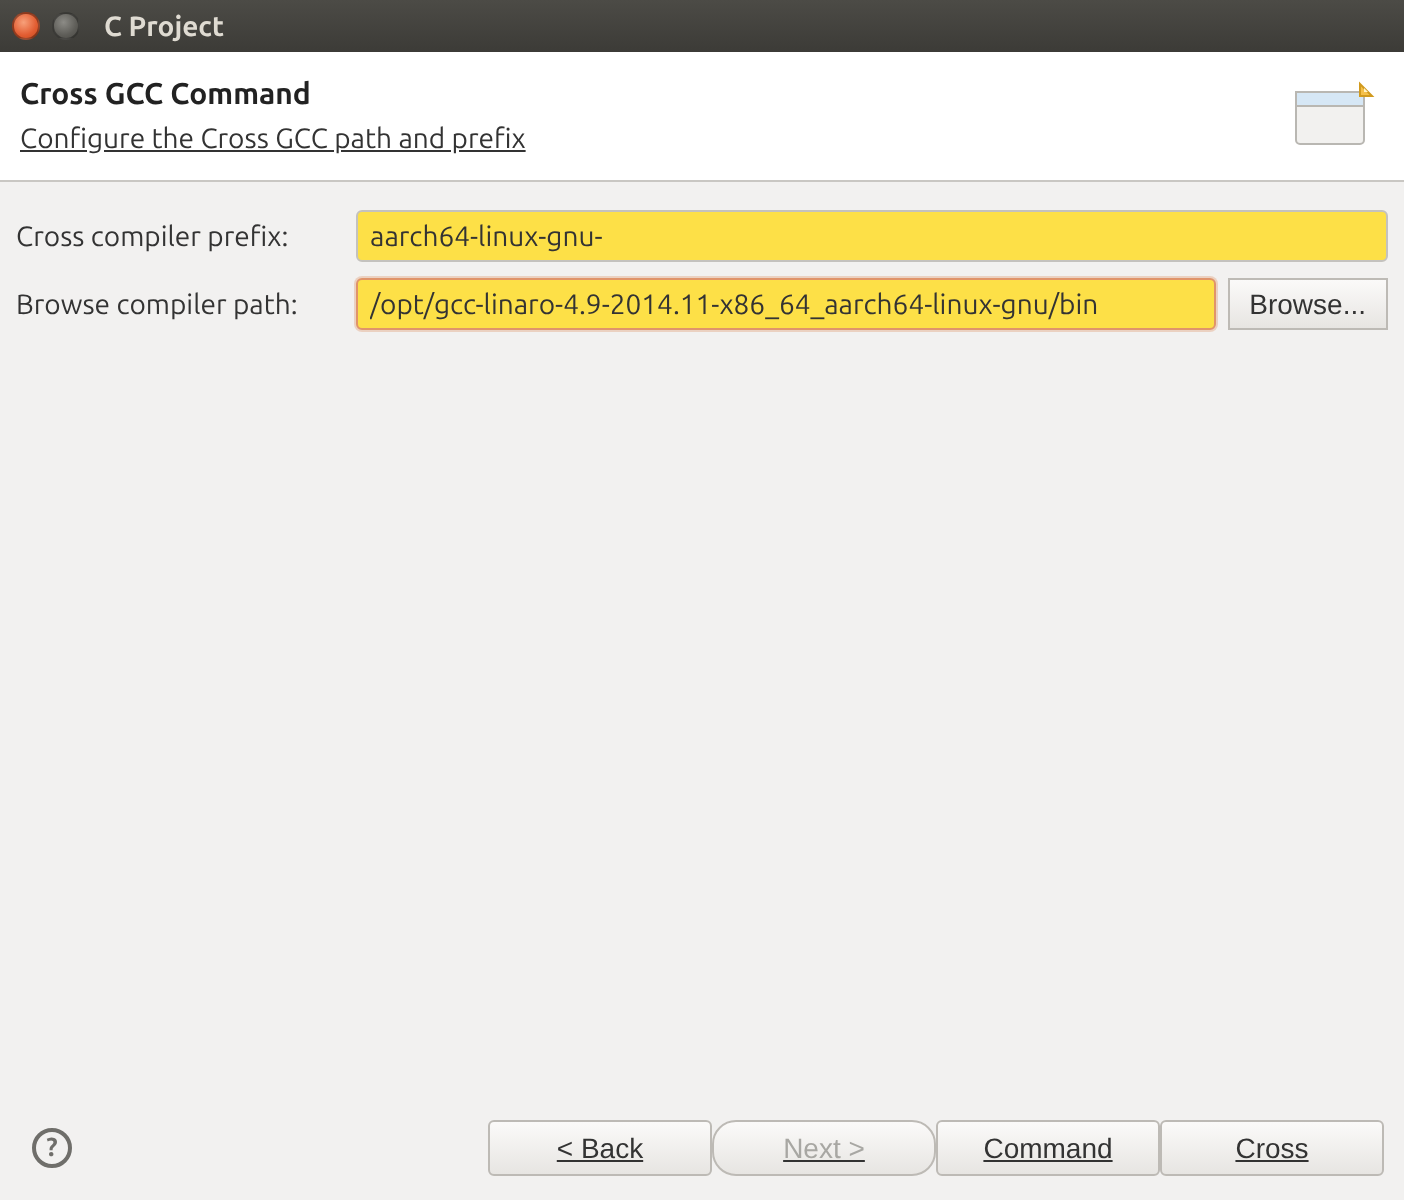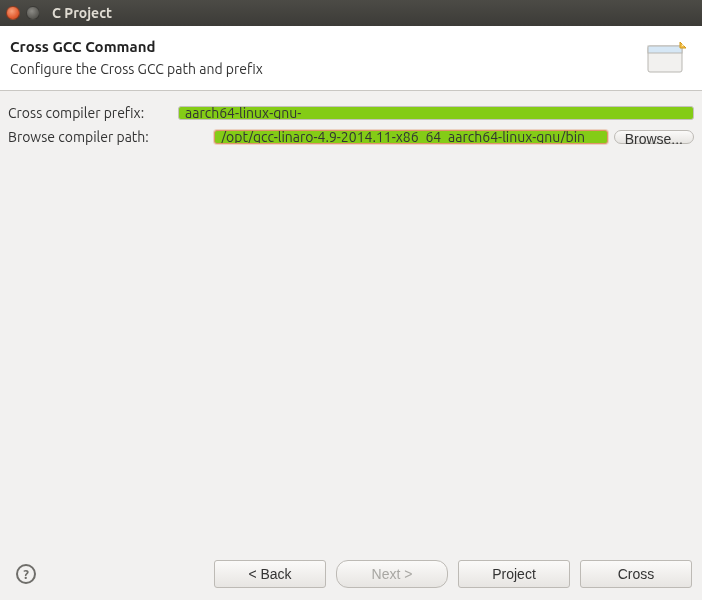--- a/index.html
+++ b/index.html
@@ -55,20 +55,21 @@
   .header-title {
     font-size: 15px;
     font-weight: 700;
     color: #222;
     margin: 0 0 6px 0;
   }
   .header-sub {
     font-size: 14px;
     color: #333;
     margin: 0;
+    text-decoration: underline;
   }
   .header-icon {
     width: 44px;
     height: 40px;
     margin-top: 2px;
   }
 
   
   .form-area {
     flex: 1;
@@ -80,43 +81,42 @@
     gap: 6px;
     margin-bottom: 8px;
   }
   .row label {
     width: 164px;
     font-size: 14px;
     color: #333;
   }
   .row input[type="text"] {
     flex: 1;
-    height: 14px;
+    height: 26px;
     padding: 2px 6px;
     font-size: 14px;
     font-family: inherit;
     color: #333;
-    background: #84cc16;
+    background: #fde047;
     border: 1px solid #c4c2be;
     border-radius: 3px;
     outline: none;
   }
   .row input.focused {
     border-color: #e0946a;
     box-shadow: 0 0 0 1px rgba(224,148,106,0.35);
-    margin-left: 36px;
   }
   .btn {
-    height: 14px;
+    height: 26px;
     padding: 0 10px;
     font-size: 14px;
     color: #333;
     background: linear-gradient(to bottom, #fbfaf9, #e7e5e2);
     border: 1px solid #bdbab5;
-    border-radius: 11px;
+    border-radius: 0;
     cursor: pointer;
   }
 
   
   .footer {
     display: flex;
     align-items: center;
     padding: 8px 10px 12px 10px;
   }
   .help {
@@ -126,21 +126,21 @@
     border-radius: 50%;
     display: flex;
     align-items: center; justify-content: center;
     font-size: 13px;
     font-weight: 700;
     margin-left: 6px;
   }
   .footer-btns {
     margin-left: auto;
     display: flex;
-    gap: 10px;
+    text-decoration: underline;
   }
   .footer .nav-btn {
     width: 112px;
     height: 28px;
     font-size: 14px;
     color: #333;
     background: linear-gradient(to bottom, #fbfaf9, #e7e5e2);
     border: 1px solid #bdbab5;
     border-radius: 3px;
     cursor: pointer;
@@ -190,16 +190,16 @@
 
 </div>
 
 <div class="footer">
   <div class="help">
     <span>?</span>
   </div>
   <div class="footer-btns">
     <button class="nav-btn">&lt; Back</button>
     <button class="nav-btn disabled">Next &gt;</button>
-    <button class="nav-btn">Project</button>
+    <button class="nav-btn">Command</button>
     <button class="nav-btn">Cross</button>
   </div>
 </div>
 
 </body></html>

